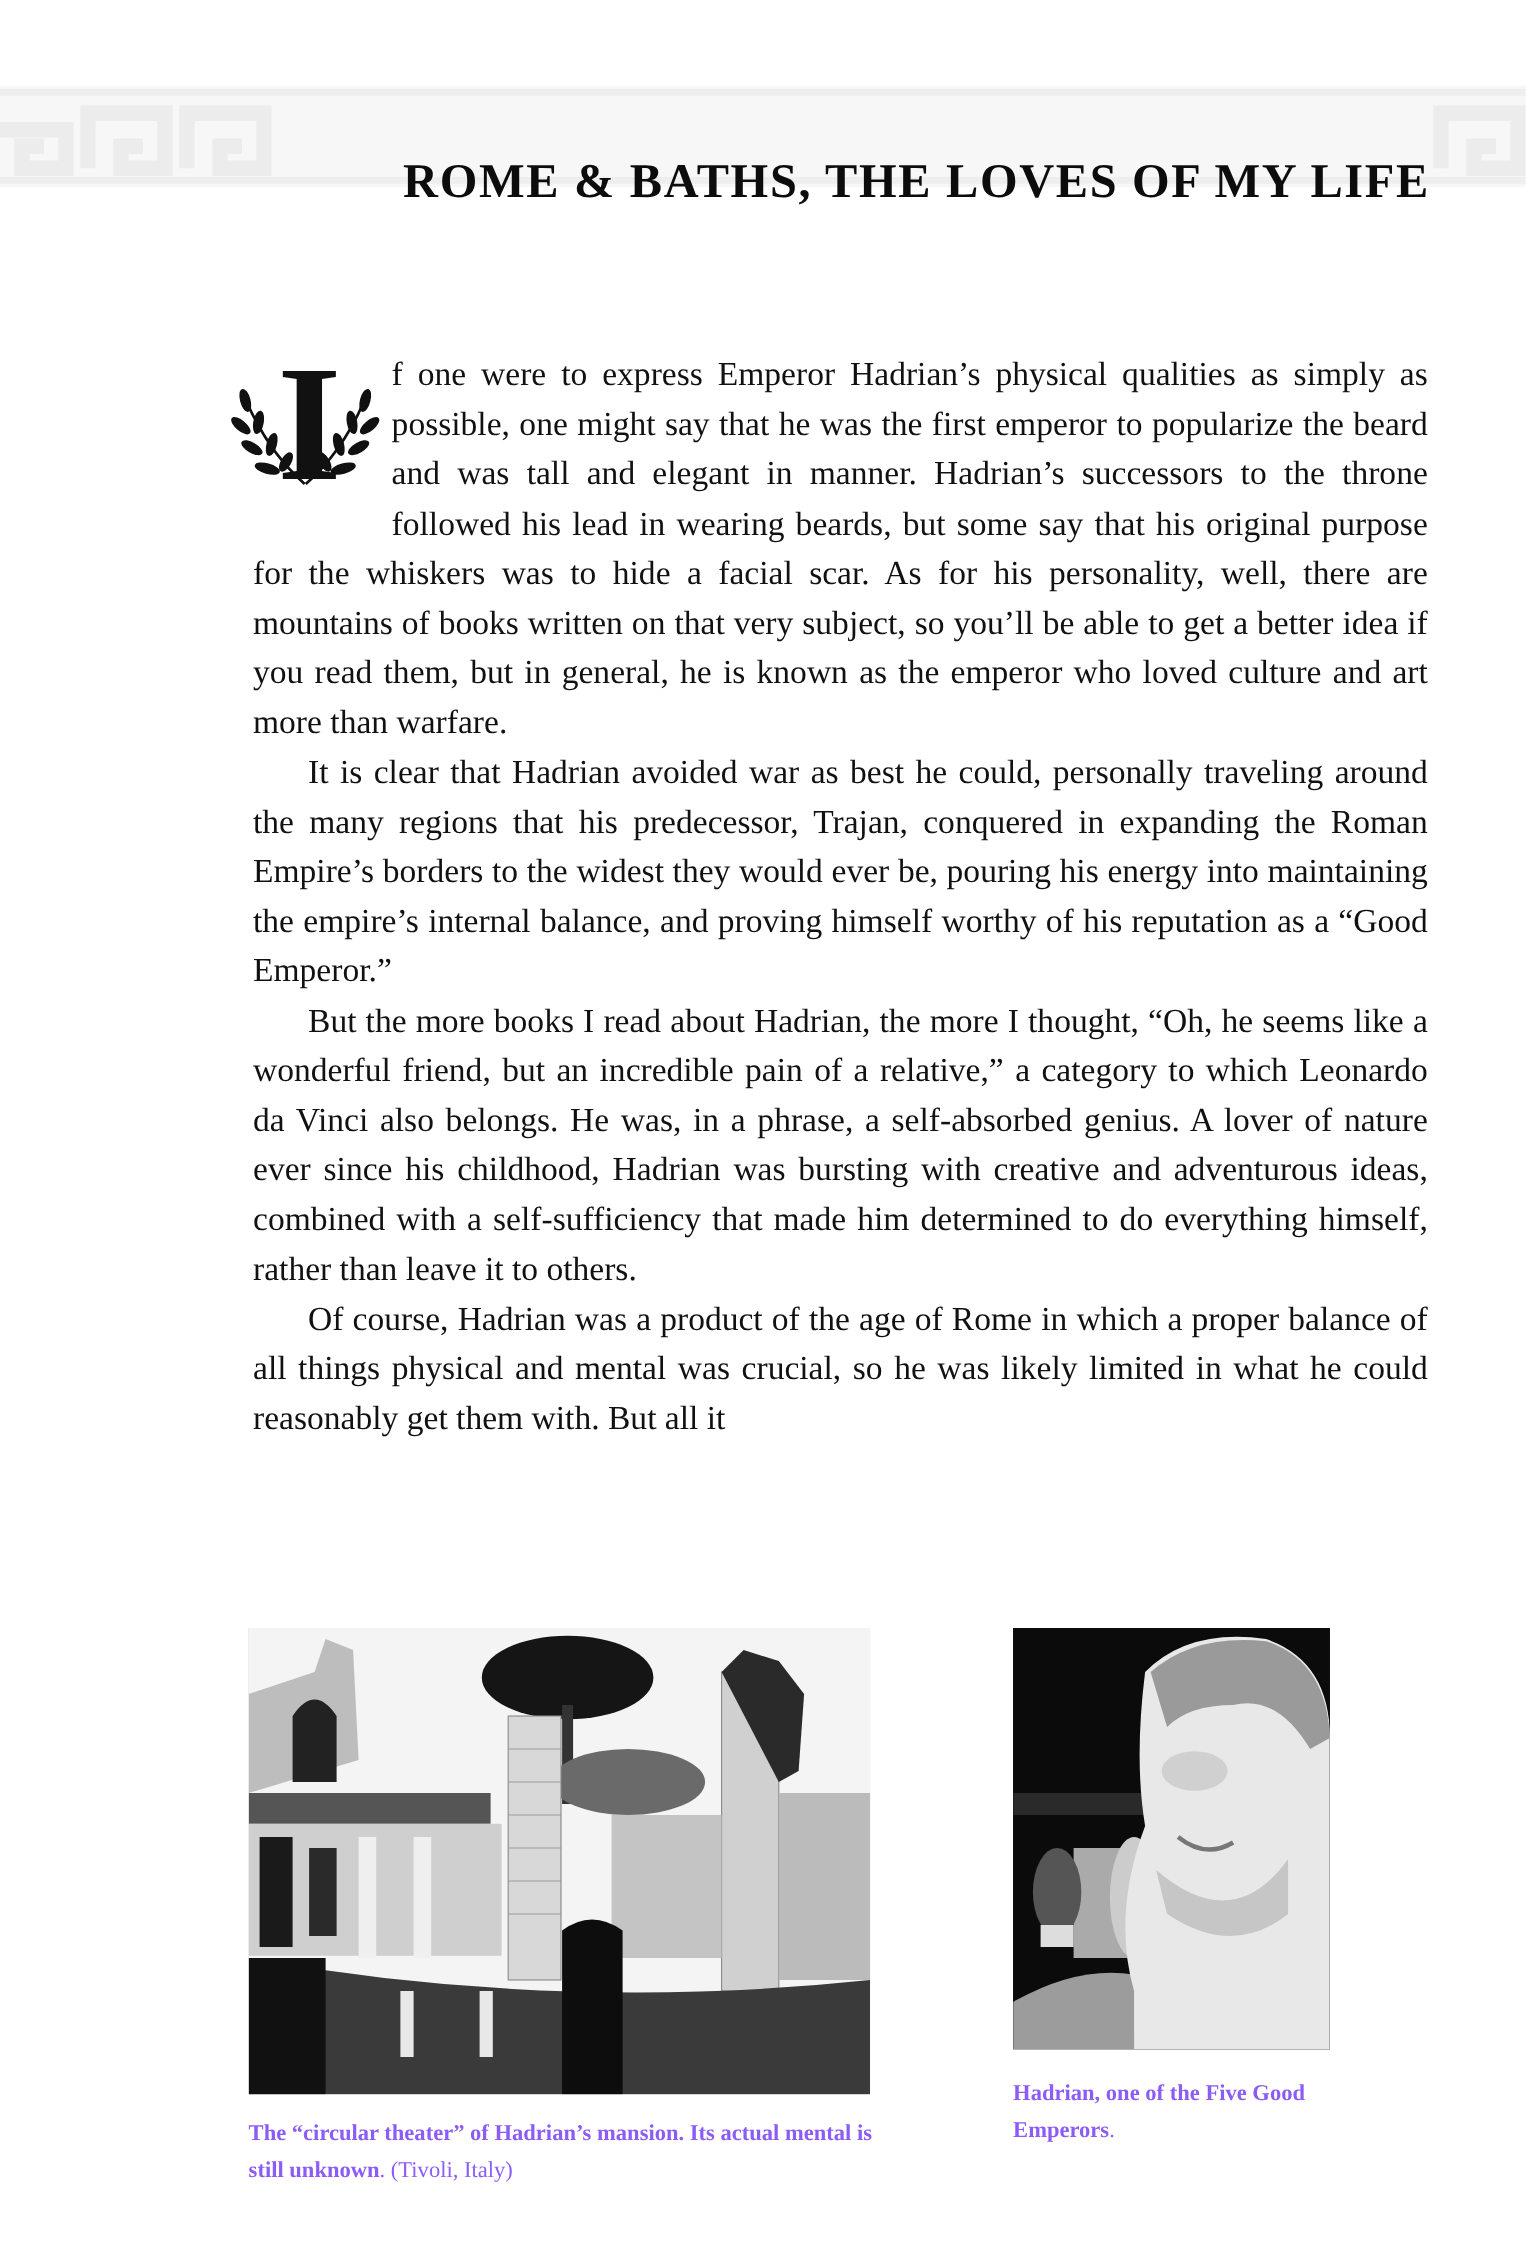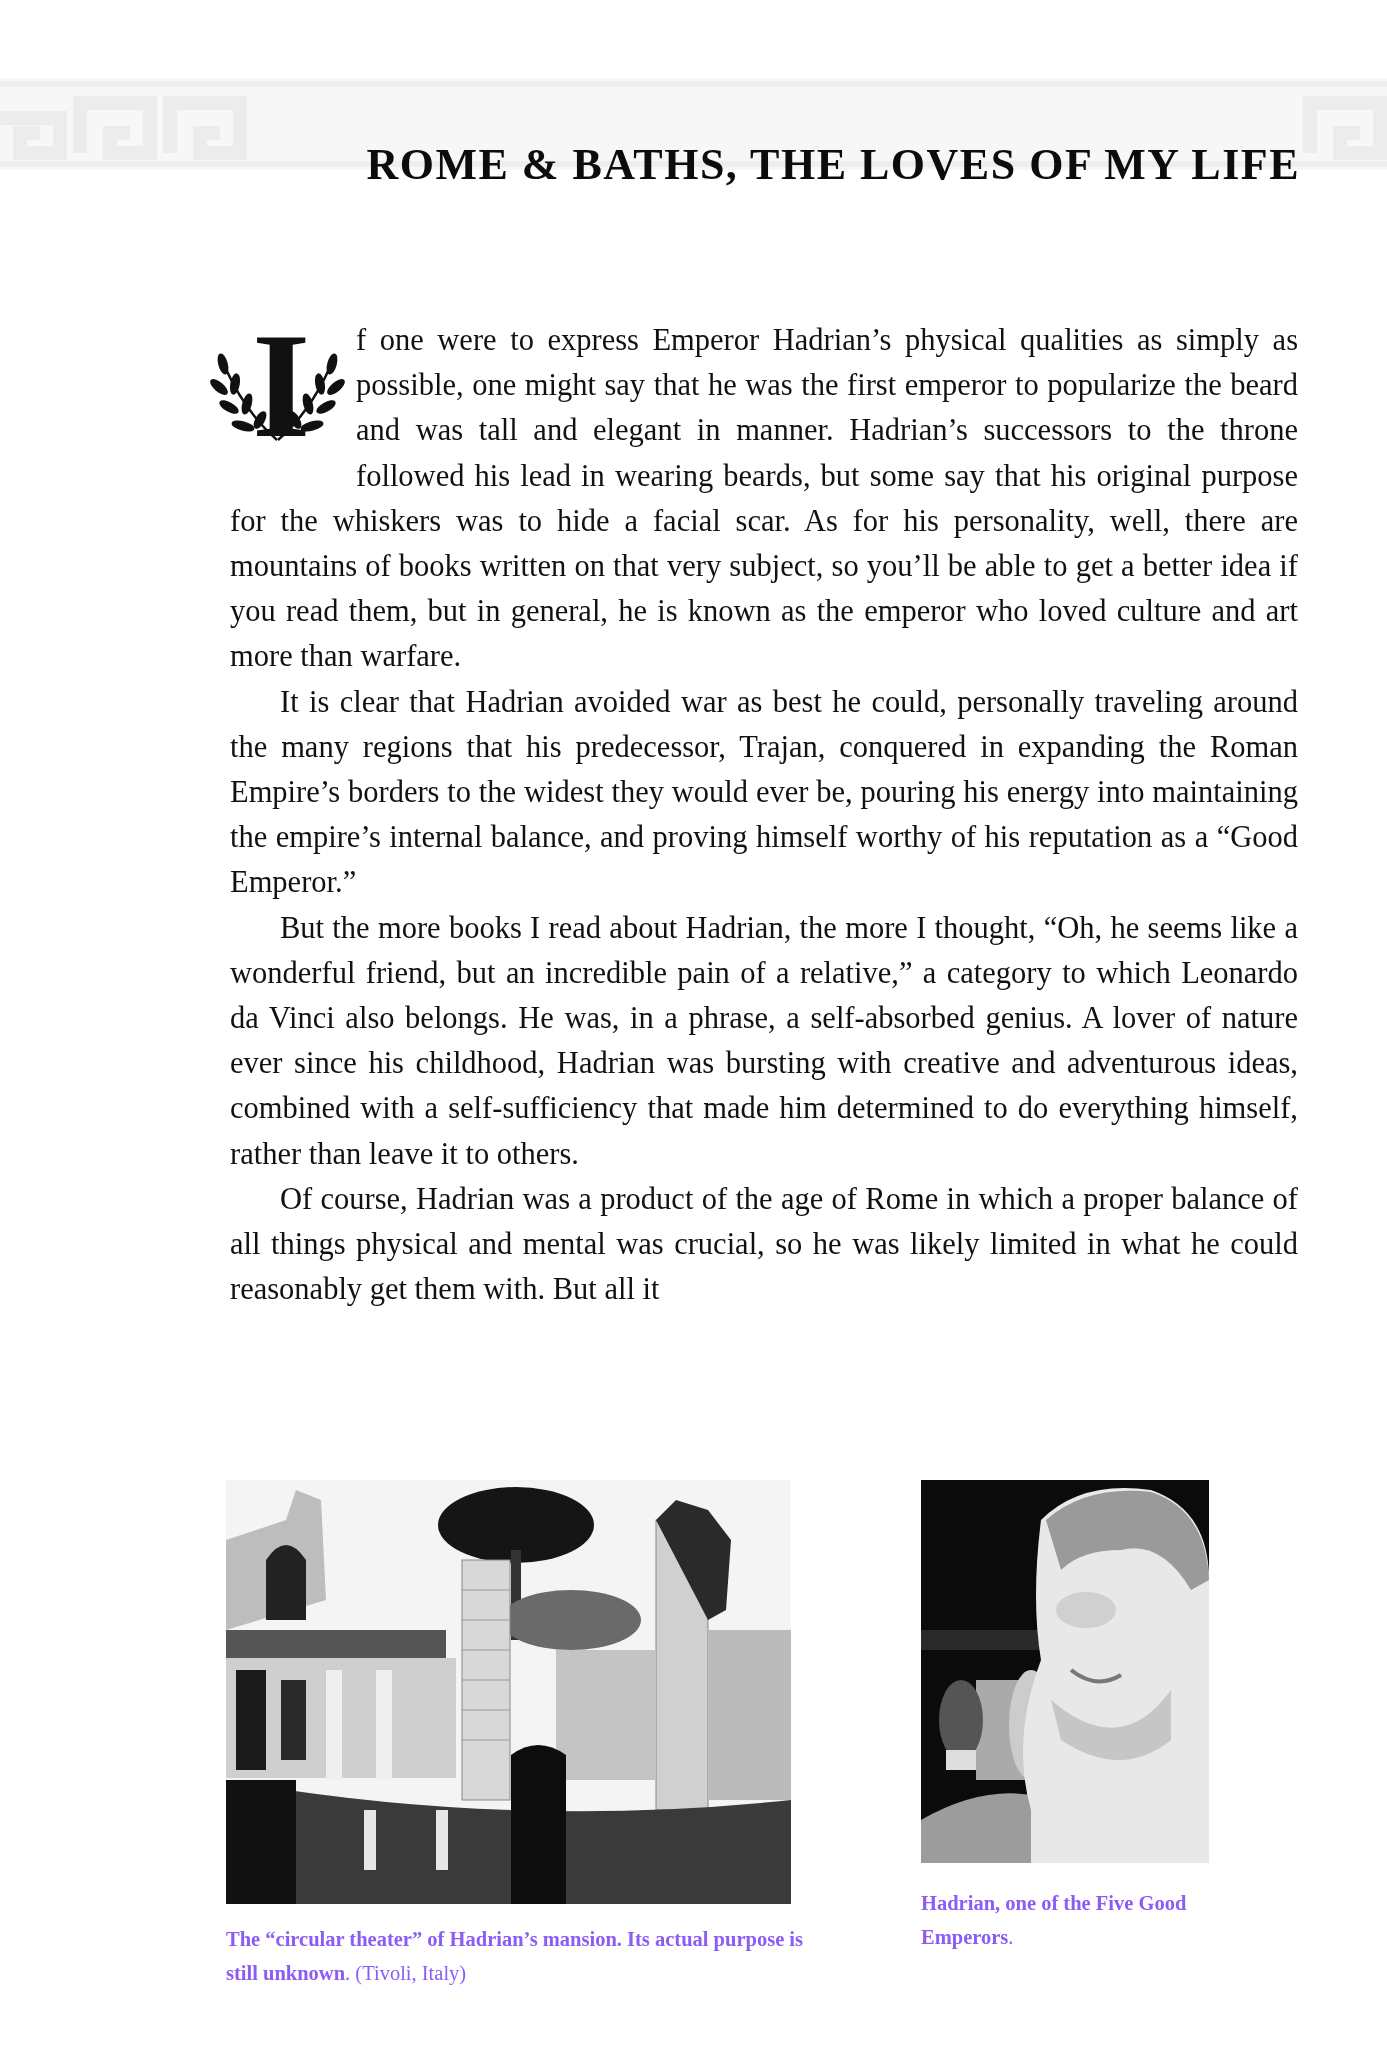--- a/index.html
+++ b/index.html
@@ -119,21 +119,21 @@
 
     <path d="M0 300 Q280 350 565 320 L565 424 L0 424 Z" fill="#3a3a3a"></path>
     <rect x="0" y="300" width="70" height="124" fill="#111"></rect>
     <rect x="138" y="330" width="12" height="60" fill="#e8e8e8"></rect>
     <rect x="210" y="330" width="12" height="60" fill="#e8e8e8"></rect>
 
     <path d="M285 275 Q312 255 340 275 L340 424 L285 424 Z" fill="#0d0d0d"></path>
   </svg>
 </div>
 <div class="caption caption-theater">
-  <b>The “circular theater” of Hadrian’s mansion. Its actual purpose is still unknown</b><span class="normal">. (Tivoli, Italy)</span>
+  <b>The “circular theater” of Hadrian’s mansion. Its actual mental is still unknown</b><span class="normal">. (Tivoli, Italy)</span>
 </div>
 
 <div class="photo photo-hadrian">
   <svg viewBox="0 0 288 383" preserveAspectRatio="none">
     <rect width="288" height="383" fill="#0b0b0b"></rect>
     <rect x="0" y="150" width="140" height="20" fill="#2a2a2a"></rect>
     <rect x="55" y="200" width="90" height="100" fill="#aaaaaa"></rect>
     <ellipse cx="40" cy="240" rx="22" ry="40" fill="#555"></ellipse>
     <rect x="25" y="270" width="30" height="20" fill="#dddddd"></rect>
     <ellipse cx="110" cy="245" rx="22" ry="55" fill="#cccccc"></ellipse>

